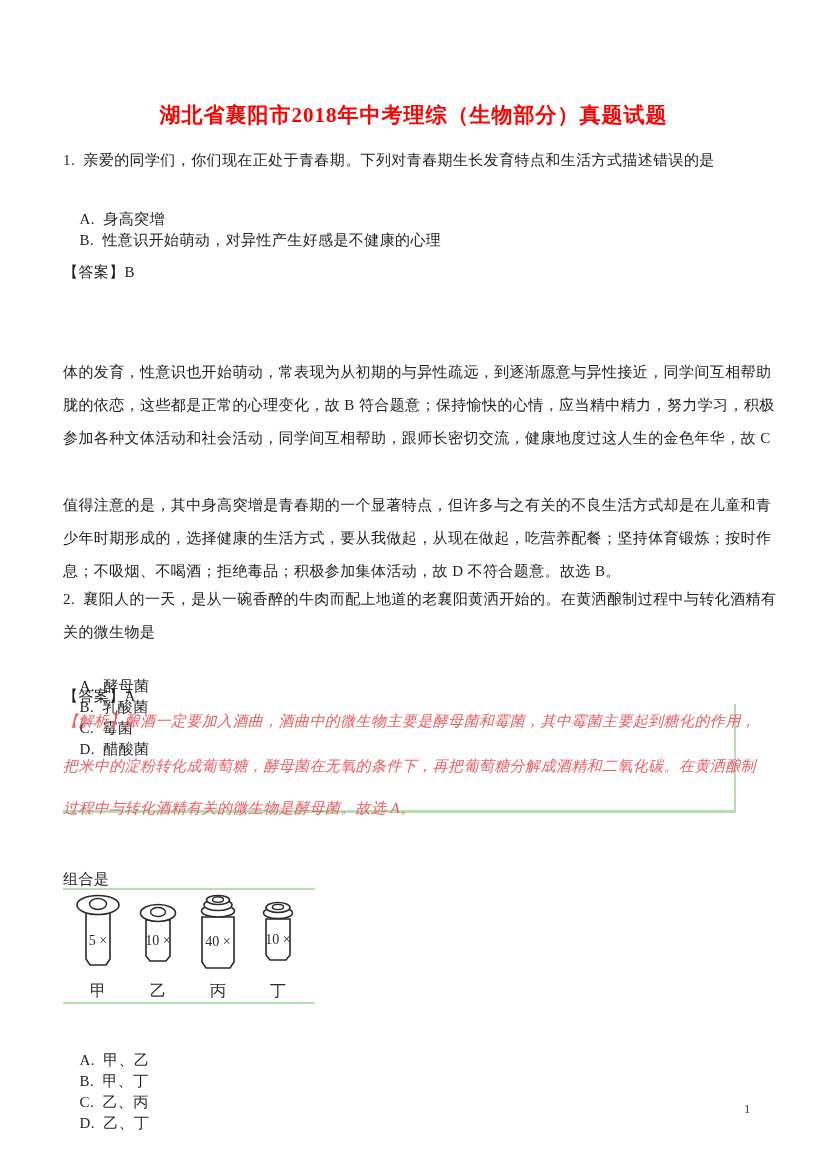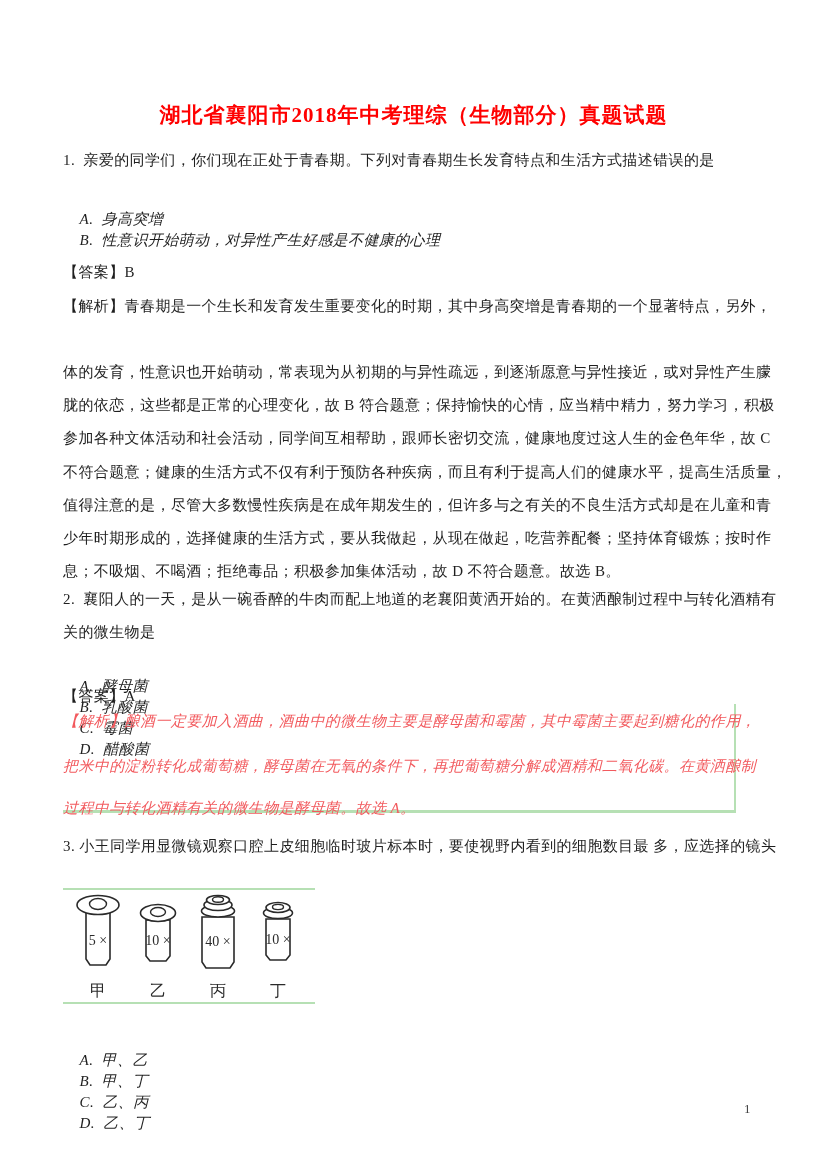--- a/index.html
+++ b/index.html
@@ -20,21 +20,21 @@
     color:#ff0000;
     letter-spacing:1px;
   }
   .line {
     position:absolute; left:63px; width:710px;
     font-size:15px; line-height:21px;
     letter-spacing:0.4px;
     white-space:pre;
     color:#1f1f1f;
   }
-  .opt { display:inline-block; margin-right:34px;font-style:italic; }
+  .opt { display:inline-block; margin-right:34px; }
   .opt:last-child { margin-right:11px; }
   .analysis-box {
     position:absolute; left:63px; top:704px;
     width:673px; height:109px;
     border-right:2px solid #b6e0b4;
     border-bottom:3px solid #b6e0b4;
   }
   .red-line {
     position:absolute; left:0; width:670px;
     font-size:15px; line-height:20px;
@@ -73,46 +73,44 @@
 
   <h1 class="doc-title">湖北省襄阳市2018年中考理综（生物部分）真题试题</h1>
 
   <div class="line" style="top:150px">1.  亲爱的同学们，你们现在正处于青春期。下列对青春期生长发育特点和生活方式描述错误的是</div>
   <div class="line" style="top:188px">
     <span class="opt">A.  身高突增</span>
     <span class="opt">B.  性意识开始萌动，对异性产生好感是不健康的心理</span>
   </div>
   <div class="line" style="top:262px">【答案】B</div>
 
-  <div class="line" style="top:296px">【解析】青春期是一个生长和发育发生重要变化的时期，其中身高突增是青春期的一个显著特点，另外，</div>
-  <div class="line" style="top:362px">体的发育，性意识也开始萌动，常表现为从初期的与异性疏远，到逐渐愿意与异性接近，或对异性产生朦</div>
+  <div class="line" style="top:362px">体的发育，性意识也开始萌动，常表现为从初期的与异性疏远，到逐渐愿意与异性接近，同学间互相帮助</div>
   <div class="line" style="top:395px">胧的依恋，这些都是正常的心理变化，故 B 符合题意；保持愉快的心情，应当精中精力，努力学习，积极</div>
   <div class="line" style="top:428px">参加各种文体活动和社会活动，同学间互相帮助，跟师长密切交流，健康地度过这人生的金色年华，故 C</div>
-  <div class="line" style="top:462px">不符合题意；健康的生活方式不仅有利于预防各种疾病，而且有利于提高人们的健康水平，提高生活质量，</div>
-  <div class="line" style="top:495px">值得注意的是，尽管大多数慢性疾病是在成年期发生的，但许多与之有关的不良生活方式却是在儿童和青</div>
+  <div class="line" style="top:495px">值得注意的是，其中身高突增是青春期的一个显著特点，但许多与之有关的不良生活方式却是在儿童和青</div>
   <div class="line" style="top:528px">少年时期形成的，选择健康的生活方式，要从我做起，从现在做起，吃营养配餐；坚持体育锻炼；按时作</div>
   <div class="line" style="top:561px">息；不吸烟、不喝酒；拒绝毒品；积极参加集体活动，故 D 不符合题意。故选 B。</div>
 
   <div class="line" style="top:589px">2.  襄阳人的一天，是从一碗香醉的牛肉而配上地道的老襄阳黄洒开始的。在黄洒酿制过程中与转化酒精有</div>
   <div class="line" style="top:622px">关的微生物是</div>
   <div class="line" style="top:655px">
     <span class="opt">A.  酵母菌</span>
     <span class="opt">B.  乳酸菌</span>
     <span class="opt">C.  霉菌</span>
     <span class="opt">D.  醋酸菌</span>
   </div>
   <div class="line" style="top:686px">【答案】A</div>
 
   <div class="analysis-box">
     <div class="red-line" style="top:7px">【解析】酿酒一定要加入酒曲，酒曲中的微生物主要是酵母菌和霉菌，其中霉菌主要起到糖化的作用，</div>
     <div class="red-line" style="top:52px">把米中的淀粉转化成葡萄糖，酵母菌在无氧的条件下，再把葡萄糖分解成酒精和二氧化碳。在黄洒酿制</div>
     <div class="red-line" style="top:94px">过程中与转化酒精有关的微生物是酵母菌。故选 A。</div>
   </div>
 
-  <div class="line" style="top:836px">3. 小王同学用显微镜观察口腔上皮细胞临时玻片标本时，要使视野内看到的细胞数目最 多，应选择的镜头</div>
+  <div class="line" style="top:869px">组合是</div>
 
   <div class="figure-box">
     <svg width="250" height="110" viewBox="0 0 250 110">
 
       <g>
         <path class="lens-stroke" d="M23,21 L47,21 L47,67 L43,73 L27,73 L23,67 Z"></path>
         <ellipse class="lens-stroke" cx="35" cy="13" rx="21" ry="9.5"></ellipse>
         <ellipse class="lens-hole" cx="35" cy="12" rx="8.5" ry="5.5"></ellipse>
         <text class="lens-mag" x="35" y="53" text-anchor="middle">5 ×</text>
         <text class="lens-label" x="35" y="104" text-anchor="middle">甲</text>

